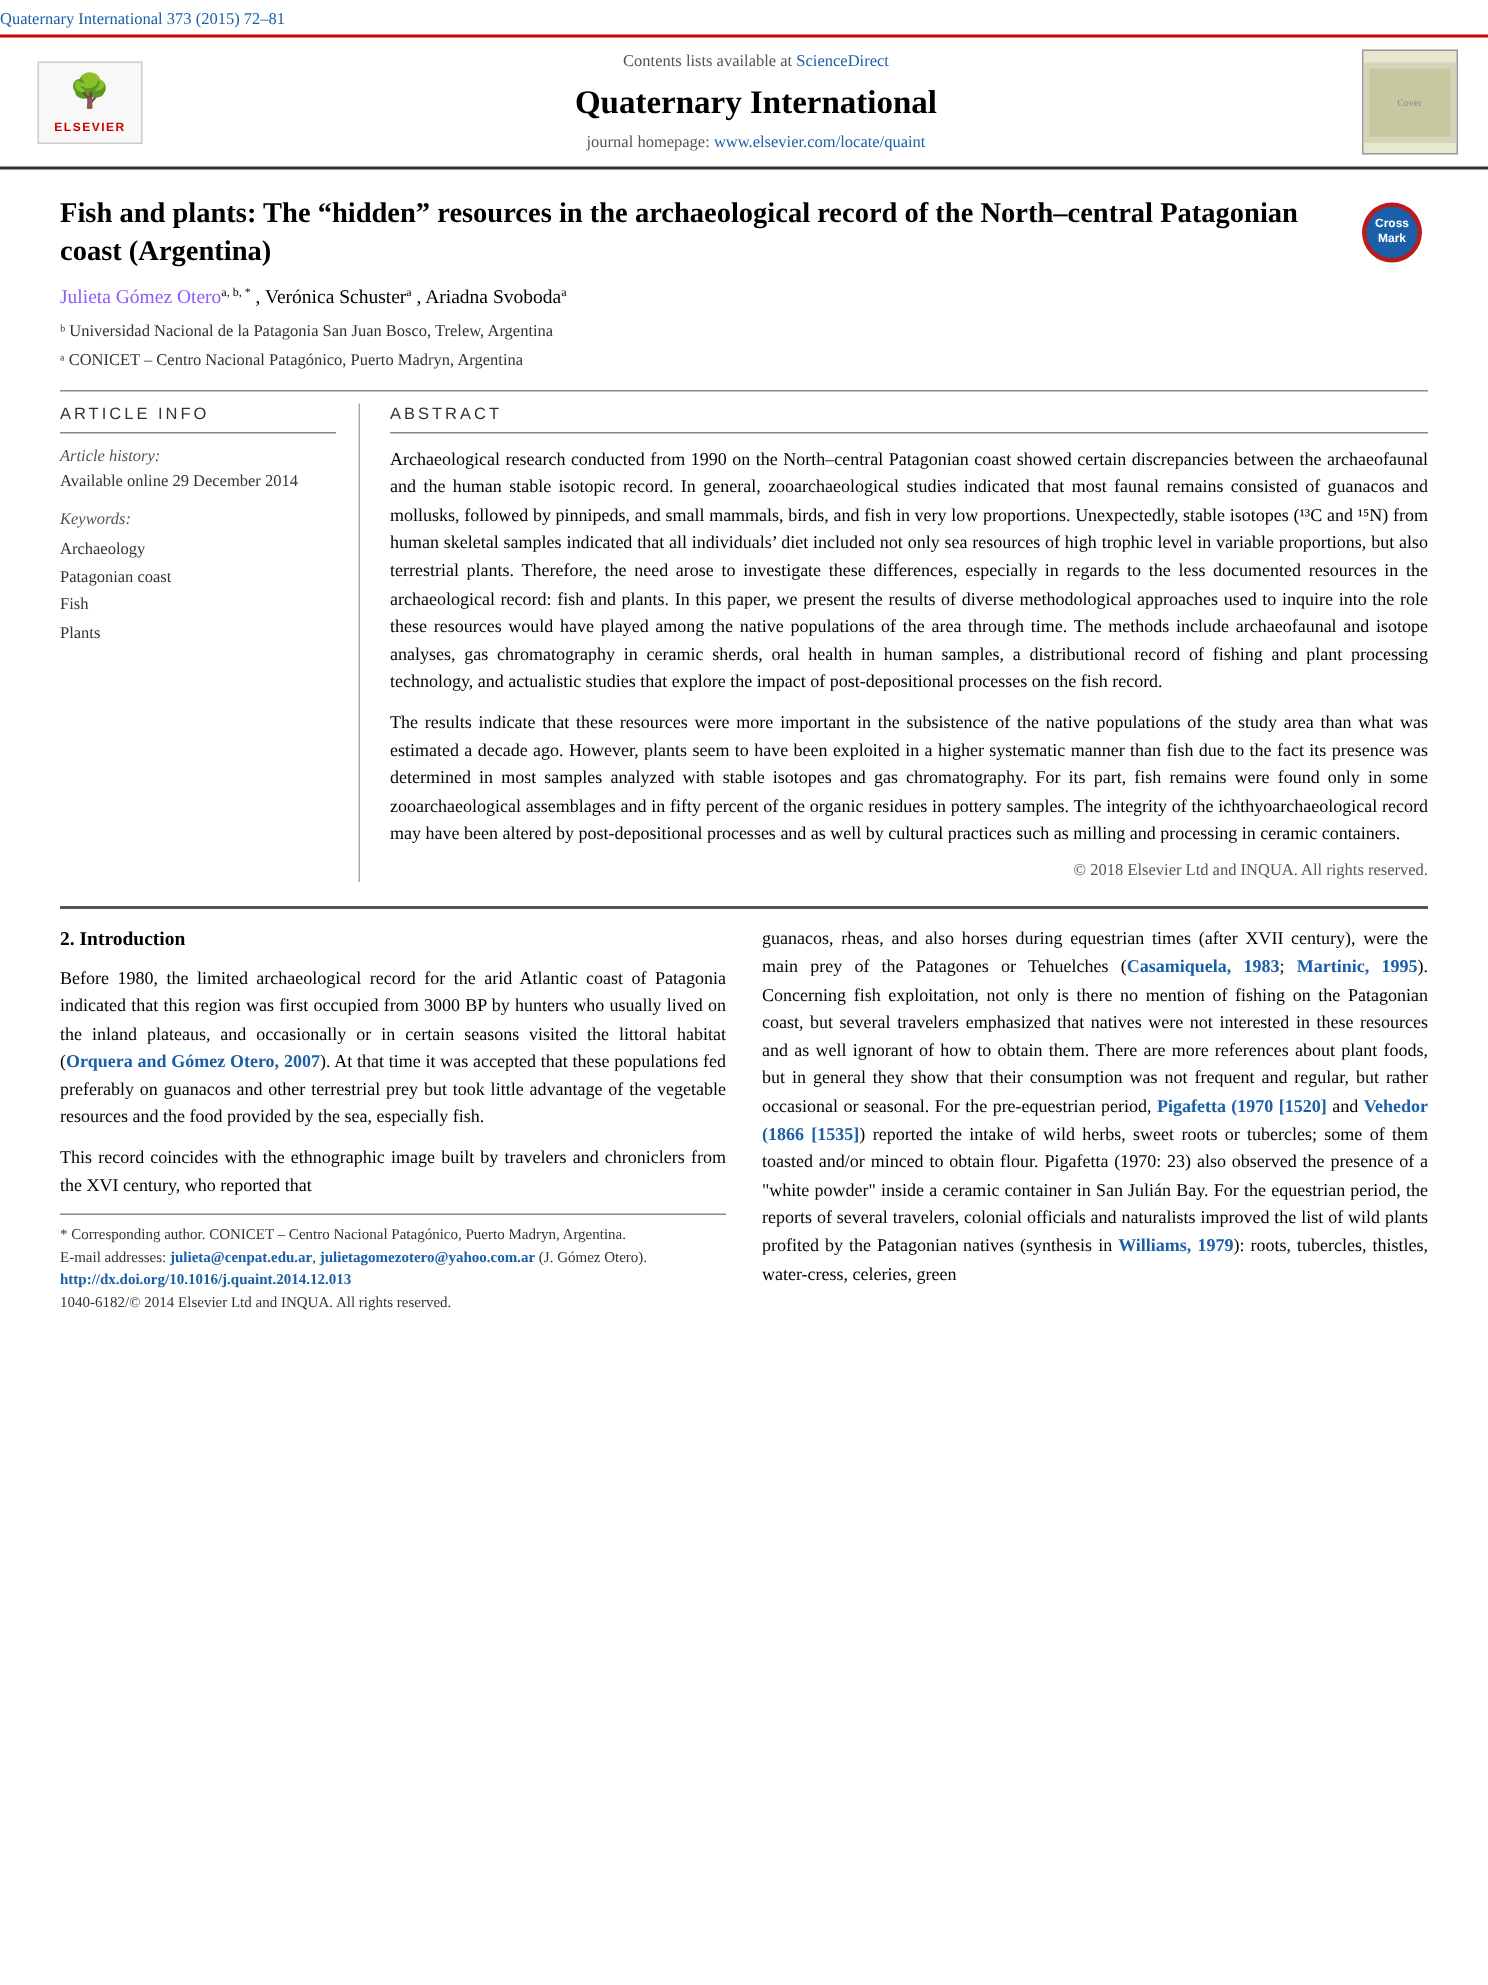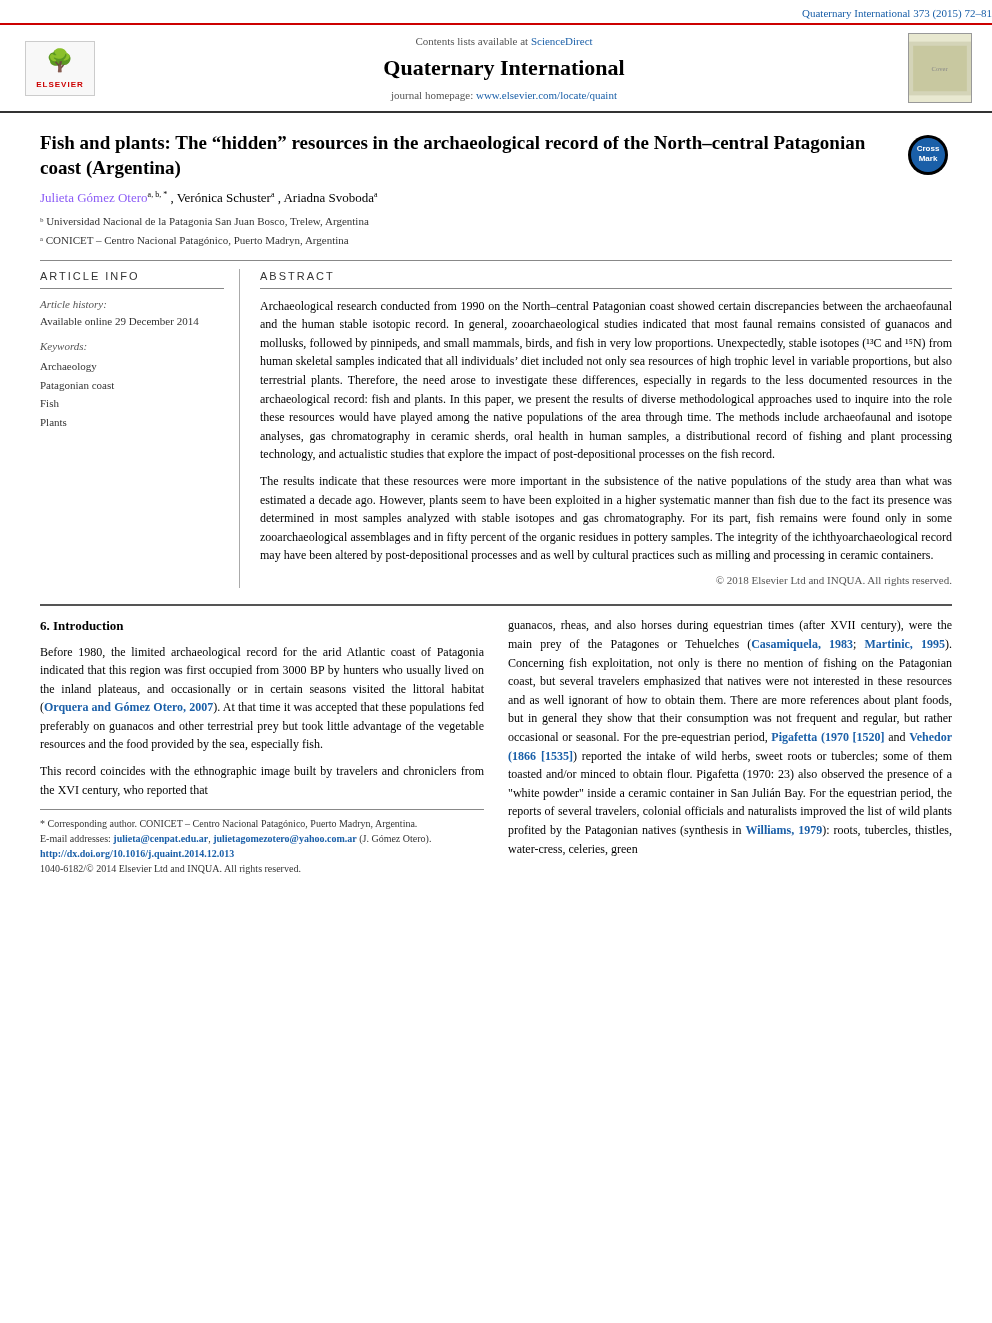--- a/index.html
+++ b/index.html
@@ -6,22 +6,22 @@
     body {
       font-family: 'Times New Roman', Times, serif;
       background: #fff;
       color: #000;
       width: 992px;
       min-height: 1323px;
       font-size: 13px;
       line-height: 1.4;
     }
     .top-bar {
-      text-align: right;
-      padding: 6px 0 2px 12px;
+      text-align: left;
+      padding: 6px 0 2px 0;
       font-size: 11px;
       color: #1a5fa8;
       border-bottom: 2px solid #c00;
     }
     .header-section {
       display: flex;
       align-items: center;
       justify-content: space-between;
       padding: 8px 20px;
       border-bottom: 2px solid #333;
@@ -109,21 +109,21 @@
       width: 48px;
       height: 48px;
       display: flex;
       align-items: center;
       justify-content: center;
     }
     .crossmark-circle {
       width: 40px;
       height: 40px;
       border-radius: 50%;
-      background: #000000;
+      background: #b91c1c;
       display: flex;
       align-items: center;
       justify-content: center;
       color: white;
       font-size: 18px;
       font-weight: bold;
     }
     .authors-line {
       font-size: 13px;
       margin-bottom: 6px;
@@ -322,21 +322,21 @@
       </div>
       <div class="copyright-line">© 2018 Elsevier Ltd and INQUA. All rights reserved.</div>
     </div>
   </div>
 
   <hr class="body-divider">
 
   <div class="body-two-col">
 
     <div class="body-col">
-      <div class="section-heading">6. Introduction</div>
+      <div class="section-heading">2. Introduction</div>
       <p>
         Before 1980, the limited archaeological record for the arid Atlantic coast of Patagonia indicated that this region was first occupied from 3000 BP by hunters who usually lived on the inland plateaus, and occasionally or in certain seasons visited the littoral habitat (<a class="ref-link">Orquera and Gómez Otero, 2007</a>). At that time it was accepted that these populations fed preferably on guanacos and other terrestrial prey but took little advantage of the vegetable resources and the food provided by the sea, especially fish.
       </p>
       <p>
         This record coincides with the ethnographic image built by travelers and chroniclers from the XVI century, who reported that
       </p>
 
       <div class="footnote-section">
         <div>* Corresponding author. CONICET – Centro Nacional Patagónico, Puerto Madryn, Argentina.</div>
         <div>

